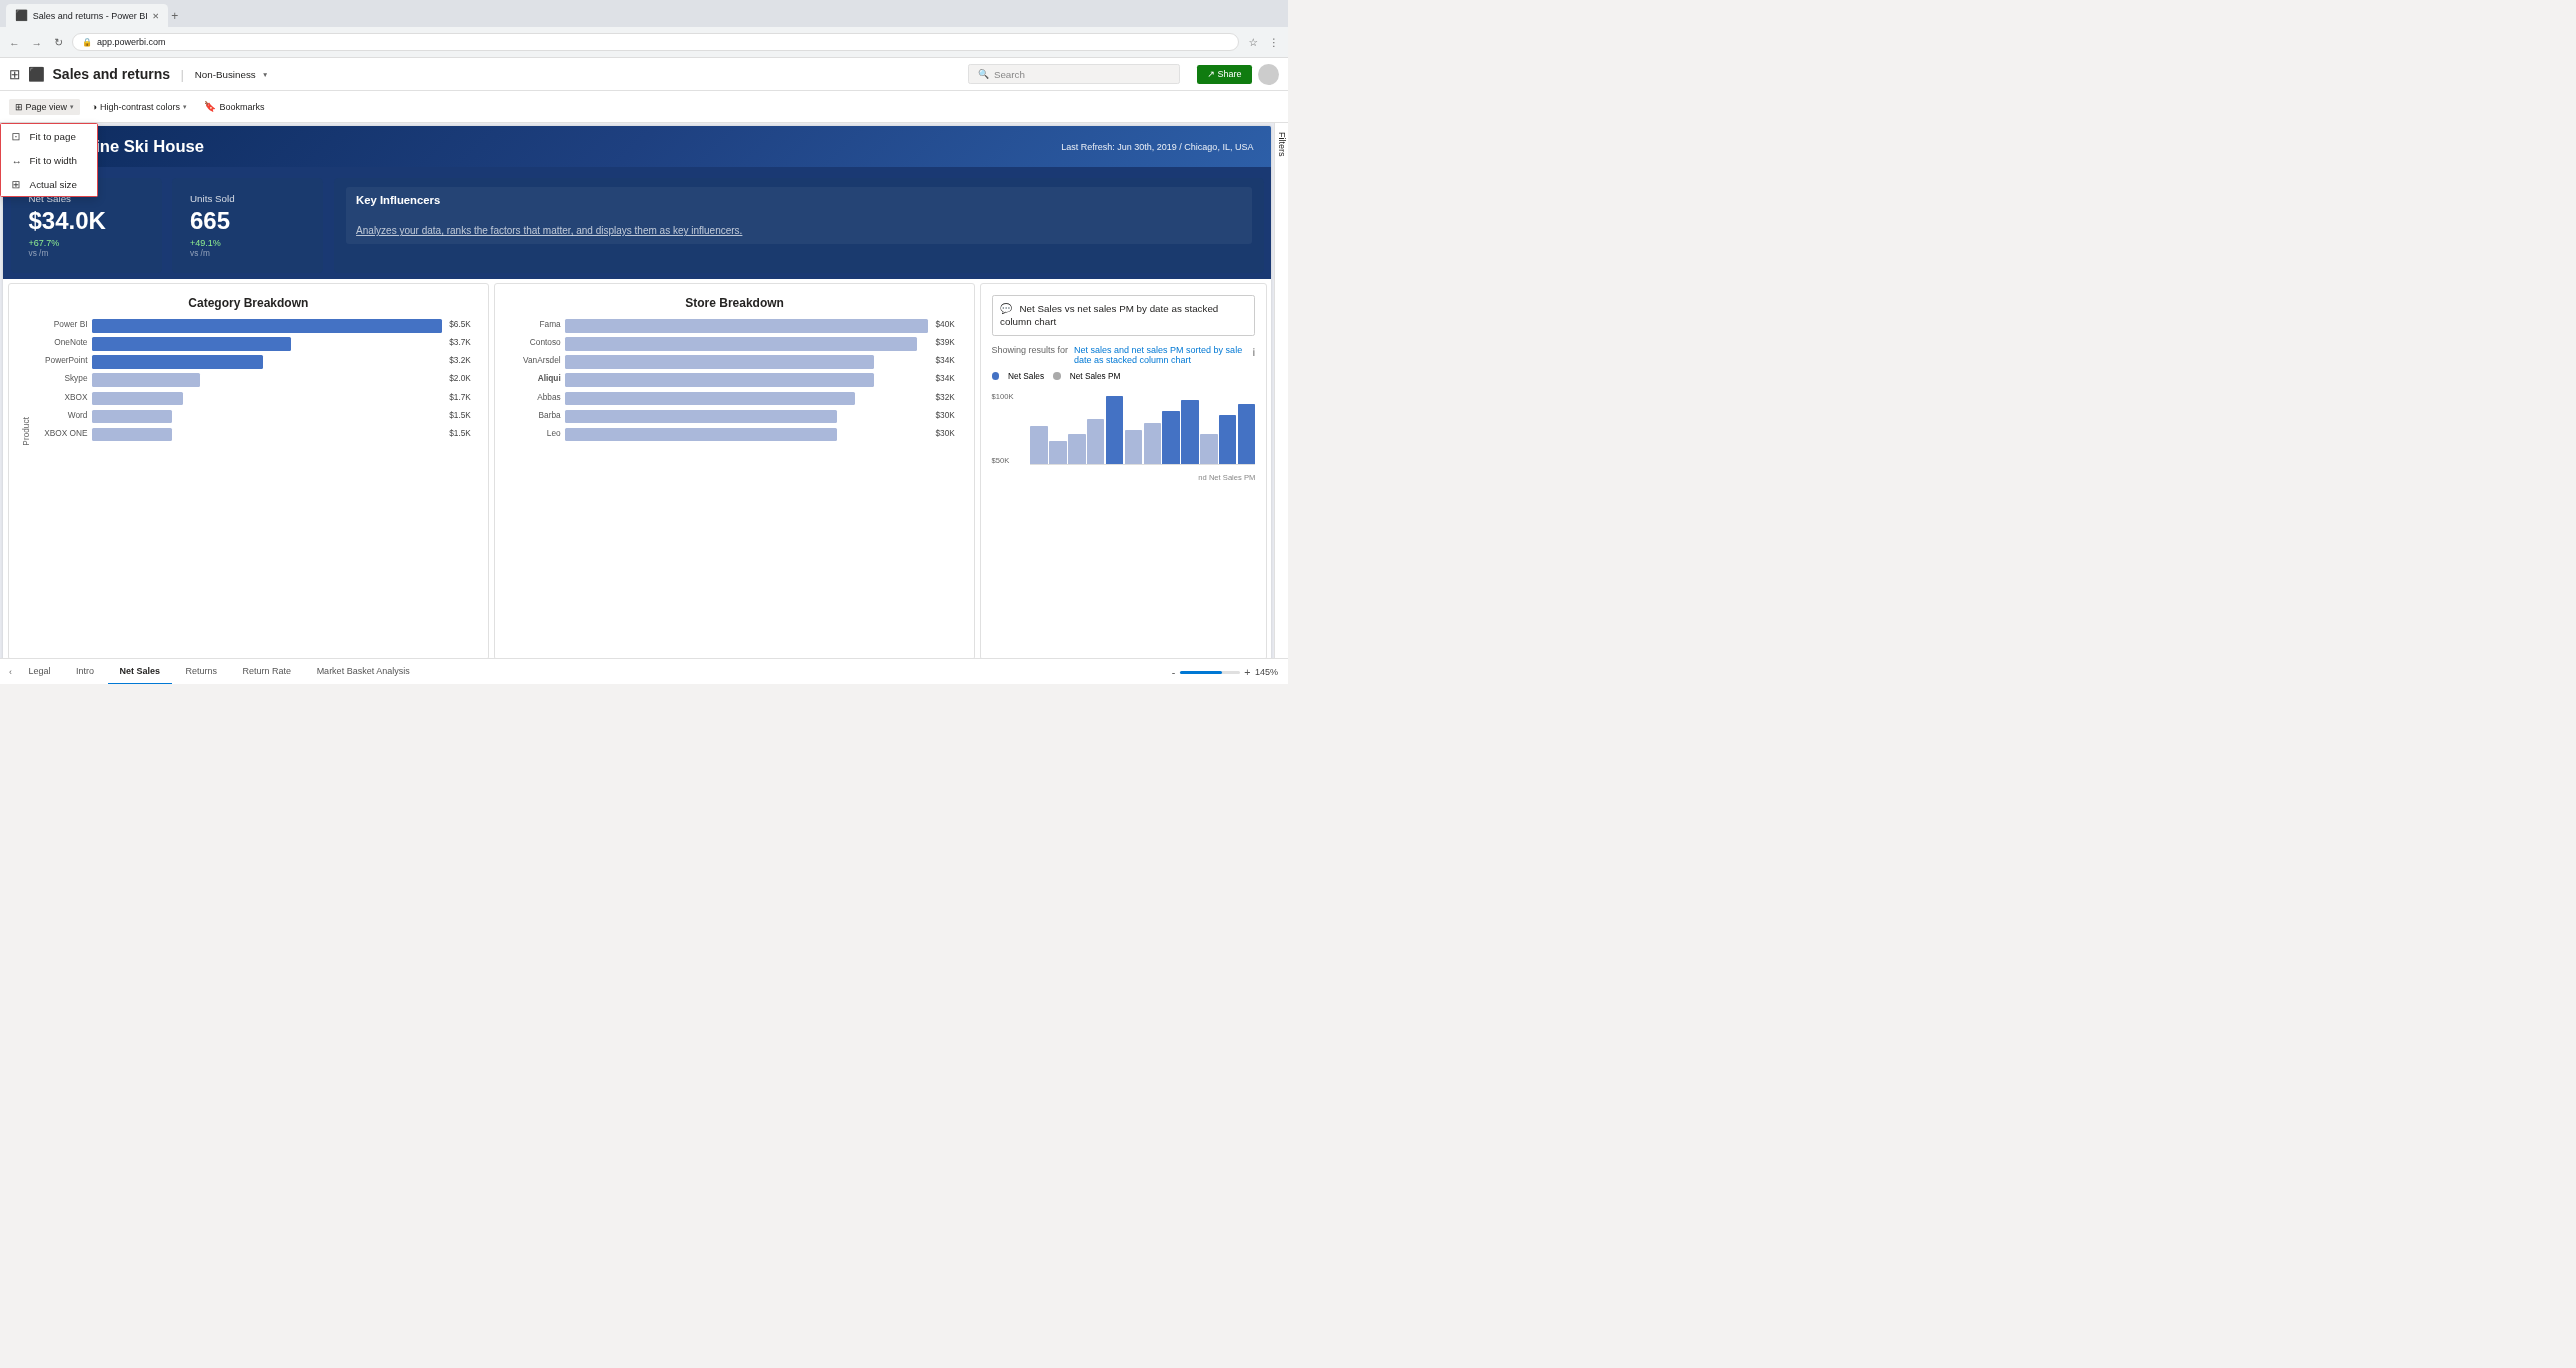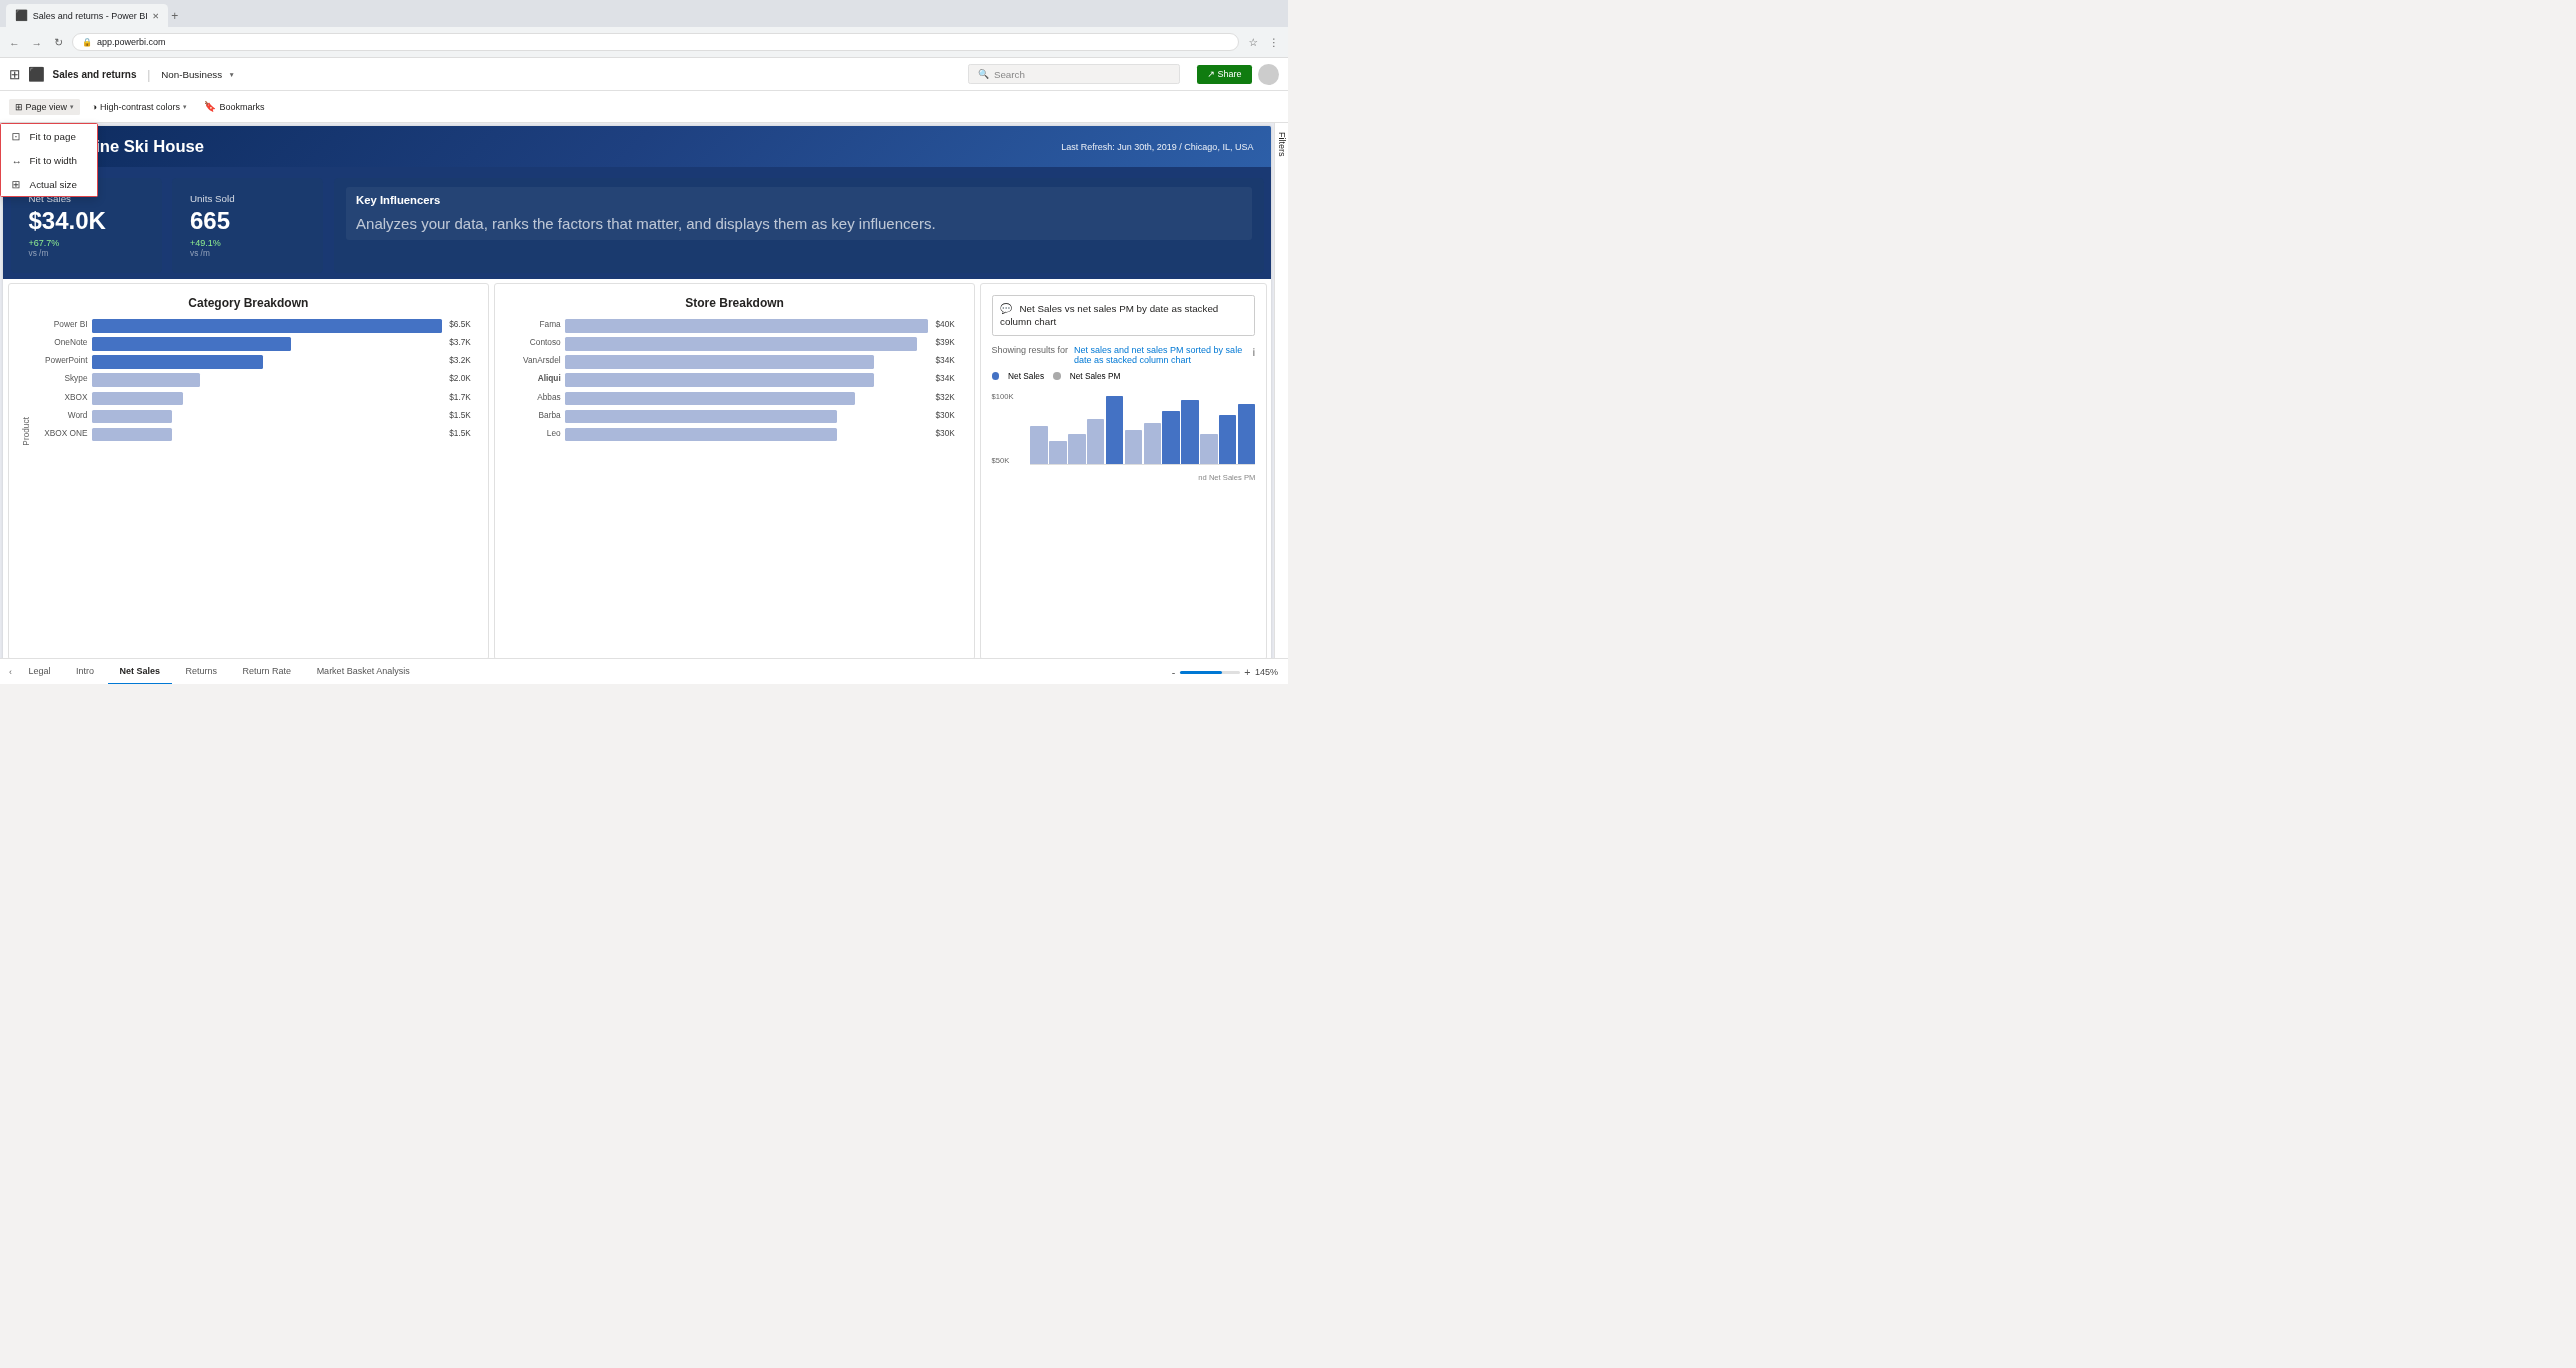--- a/index.html
+++ b/index.html
@@ -65,21 +65,21 @@
       background: white;
       border-bottom: 0.8px solid #e0e0e0;
       height: 33px;
       display: flex;
       align-items: center;
       padding: 0 9px;
       gap: 7.6px;
     }
     .app-grid-icon { color: #444; font-size: 13.6px; cursor: pointer; }
     .app-logo { color: #f9a825; font-size: 13.6px; }
-    .app-brand { font-size: 10px; font-weight: 600; color: #252423; }
+    .app-brand { font-size: 14px; font-weight: 600; color: #252423; }
     .app-separator { color: #ccc; font-size: 13.6px; margin: 0 3px; }
     .workspace-label { font-size: 9.8px; color: #252423; cursor: pointer; }
     .workspace-chevron { color: #666; font-size: 7.6px; }
     .app-search {
       margin-left: auto;
       background: #f3f2f1;
       border: 0.8px solid #e0e0e0;
       border-radius: 2.3px;
       padding: 3.8px 9px;
       font-size: 9.8px;
@@ -222,21 +222,21 @@
       padding: 9px 12px;
     }
     .ai-card {
       background: rgba(255,255,255,0.05);
       border-radius: 3px;
       padding: 7.6px 10.6px;
       margin-bottom: 6px;
       cursor: pointer;
     }
     .ai-card-title { color: white; font-size: 11.3px; font-weight: 600; }
-    .ai-card-desc { color: rgba(255,255,255,0.7); font-size: 15px; margin-top: 9px; }
+    .ai-card-desc { color: rgba(255,255,255,0.7); font-size: 10px; margin-top: 19px; text-decoration: underline; }
     .chart-card {
       background: white;
       border: 0.8px solid #e0e0e0;
       border-radius: 3px;
       padding: 12px;
       flex: 1;
     }
     .chart-title { font-size: 12px; font-weight: 700; text-align: center; margin-bottom: 9px; color: #252423; }
 
     

